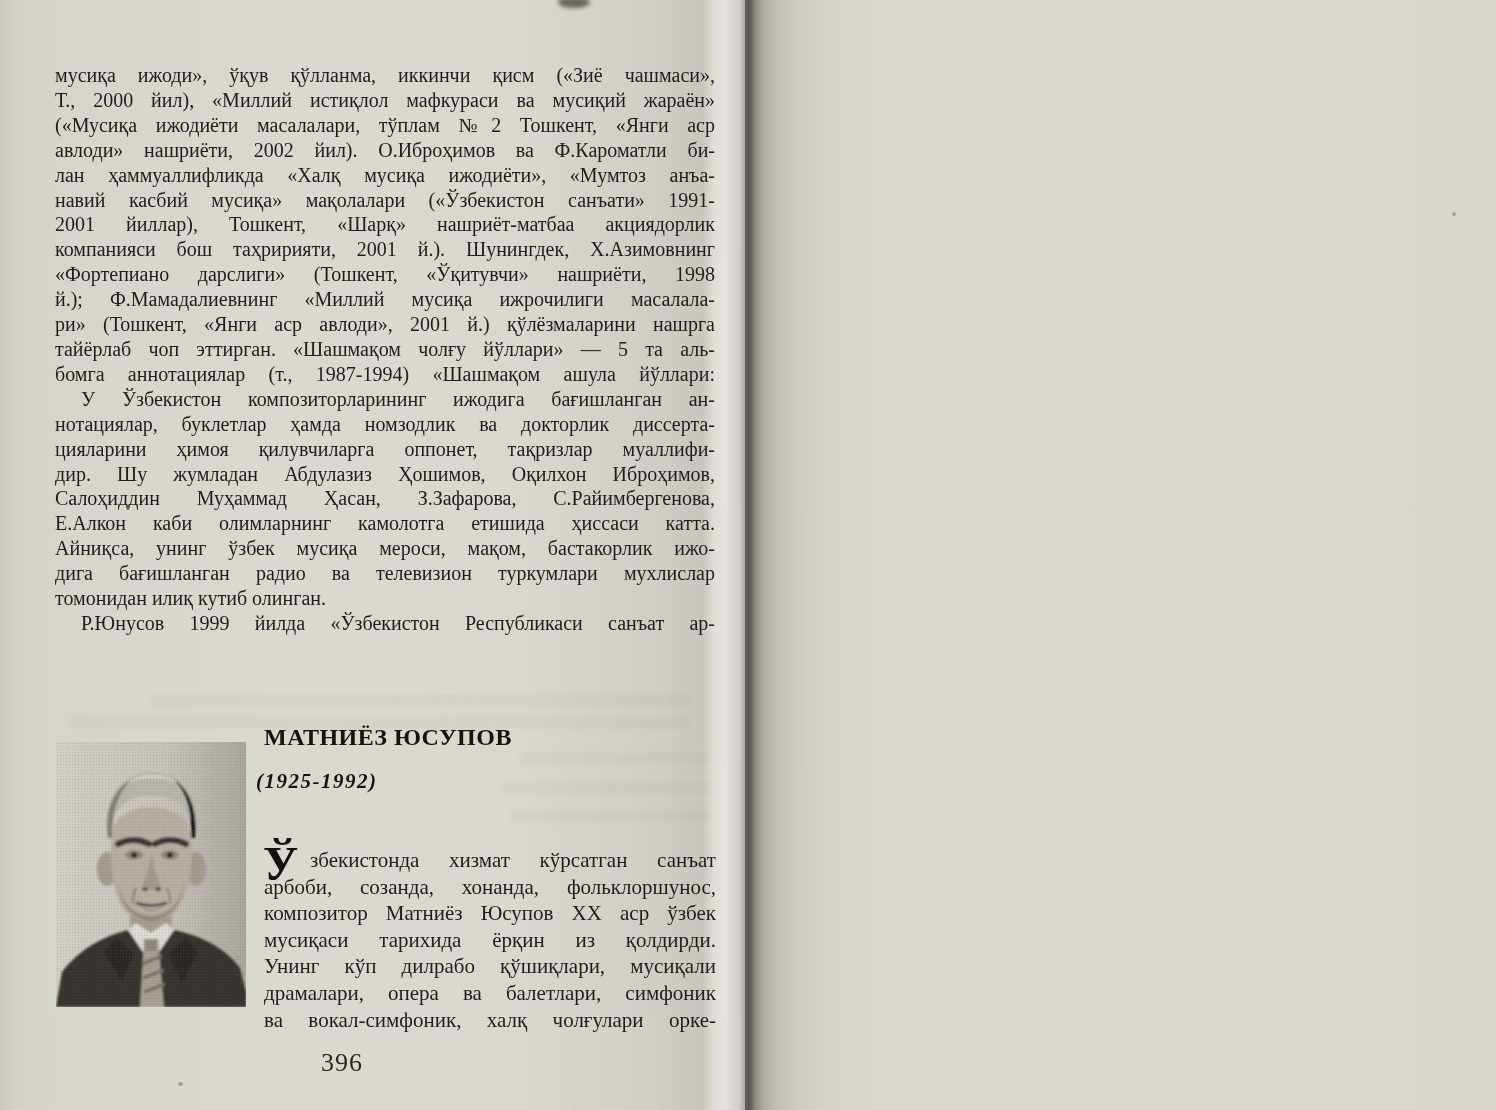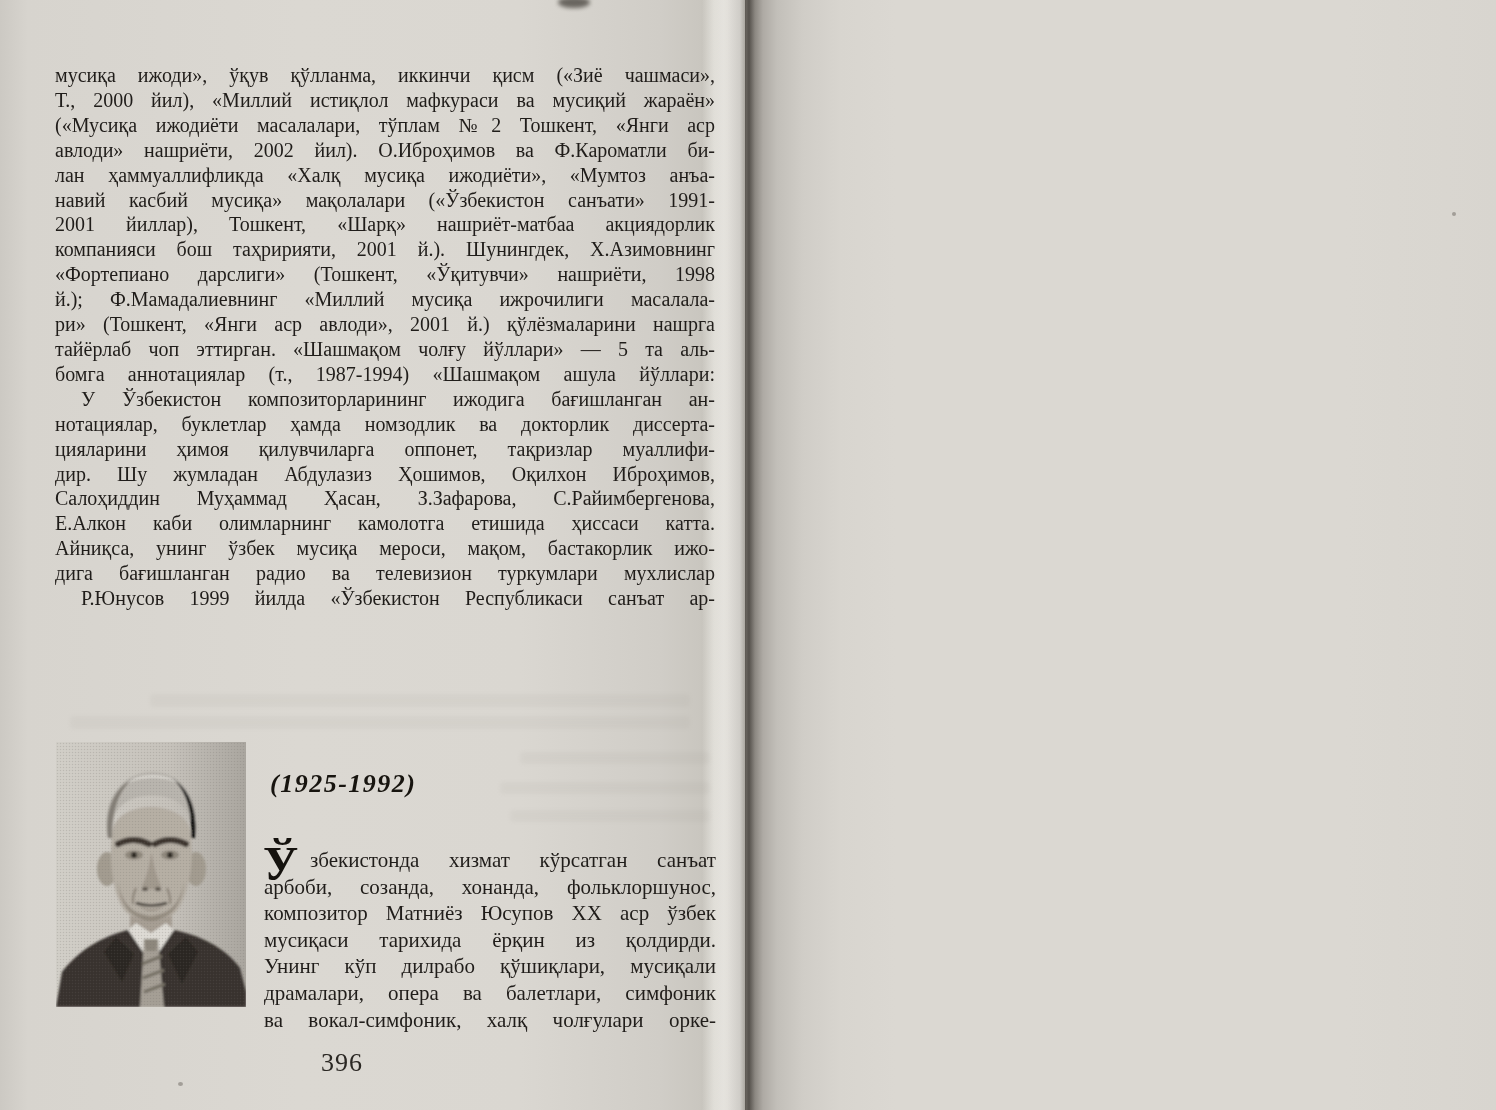--- a/index.html
+++ b/index.html
@@ -54,22 +54,22 @@
   .ln.end { text-align-last:left; }
   .ln.ind { text-indent:26px; }
   .ln.dc { padding-left:46px; }
 
   .lp-heading {
     position:absolute; left:264px; top:724px;
     font-size:24px; font-weight:bold; letter-spacing:.5px;
     color:#17140f;
   }
   .lp-years {
-    position:absolute; left:270px; top:769px;
-    font-size:26px; font-weight:bold; font-style:italic; letter-spacing:1.5px;
+    position:absolute; left:256px; top:769px;
+    font-size:21px; font-weight:bold; font-style:italic; letter-spacing:1.5px;
     color:#17140f;
   }
   .dropcap {
     position:absolute; left:263px; top:840px;
     font-size:48px; font-weight:bold; line-height:1; color:#15120e;
   }
   .lp-bio {
     position:absolute; left:264px; top:847px; width:452px;
     font-size:21px; line-height:26.6px;
   }
@@ -108,20 +108,21 @@
         </div>
       <div>
           <div class="ln ind">У Ўзбекистон композиторларининг ижодига бағишланган ан-</div>
           <div class="ln">нотациялар, буклетлар ҳамда номзодлик ва докторлик диссерта-</div>
           <div class="ln">цияларини ҳимоя қилувчиларга оппонет, тақризлар муаллифи-</div>
           <div class="ln">дир. Шу жумладан Абдулазиз Ҳошимов, Оқилхон Иброҳимов,</div>
           <div class="ln">Салоҳиддин Муҳаммад Ҳасан, З.Зафарова, С.Райимбергенова,</div>
           <div class="ln">Е.Алкон каби олимларнинг камолотга етишида ҳиссаси катта.</div>
           <div class="ln">Айниқса, унинг ўзбек мусиқа мероси, мақом, бастакорлик ижо-</div>
           <div class="ln">дига бағишланган радио ва телевизион туркумлари мухлислар</div>
+          <div class="ln end">томонидан илиқ кутиб олинган.</div>
         </div>
       <div>
           <div class="ln ind">Р.Юнусов 1999 йилда «Ўзбекистон Республикаси санъат ар-</div>
         </div>
     </div>
 
     <div class="ghost" style="left:150px; top:694px; width:540px; height:13px;"></div>
     <div class="ghost" style="left:70px;  top:716px; width:620px; height:13px;"></div>
     <div class="ghost" style="left:520px; top:752px; width:190px; height:12px;"></div>
     <div class="ghost" style="left:500px; top:782px; width:210px; height:12px;"></div>
@@ -186,20 +187,21 @@
 
           <path d="M80,161 Q95,166 111,161" stroke="#4a443c" stroke-width="2.5" fill="none"></path>
           <path d="M82,163 Q95,172 109,163 Q95,175 82,163 Z" fill="#948c80"></path>
 
           <path d="M86,176 Q95,180 104,176" stroke="#8a8276" stroke-width="1.5" fill="none"></path>
         </g>
         <rect width="190" height="265" fill="url(#ht)"></rect>
       </svg>
     </div>
 
+    <div class="lp-heading">МАТНИЁЗ ЮСУПОВ</div>
     <div class="lp-years">(1925-1992)</div>
 
     <div class="dropcap">Ў</div>
     <div class="lp-bio">
         <div class="ln dc">збекистонда хизмат кўрсатган санъат</div>
         <div class="ln">арбоби, созанда, хонанда, фольклоршунос,</div>
         <div class="ln">композитор Матниёз Юсупов ХХ аср ўзбек</div>
         <div class="ln">мусиқаси тарихида ёрқин из қолдирди.</div>
         <div class="ln">Унинг кўп дилрабо қўшиқлари, мусиқали</div>
         <div class="ln">драмалари, опера ва балетлари, симфоник</div>

